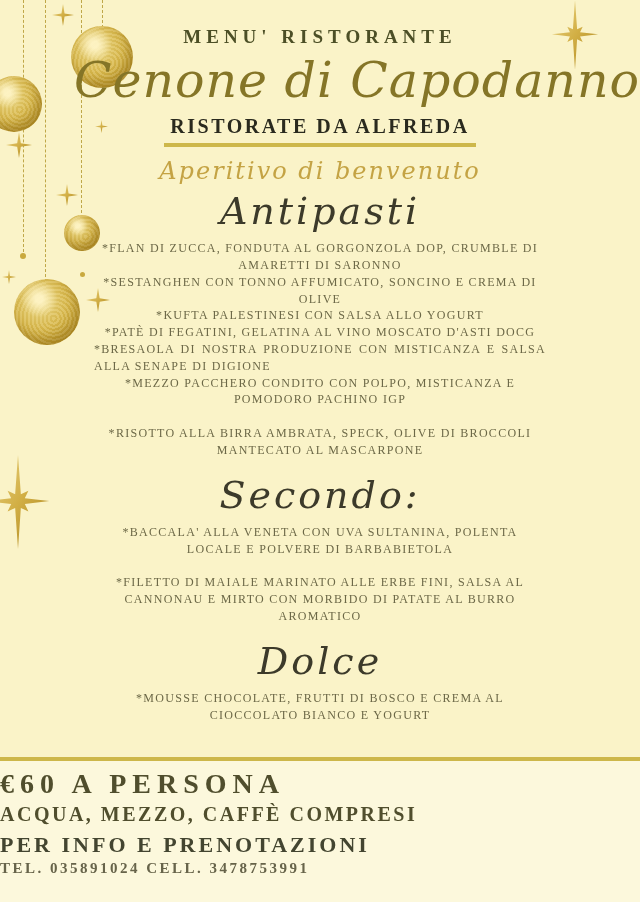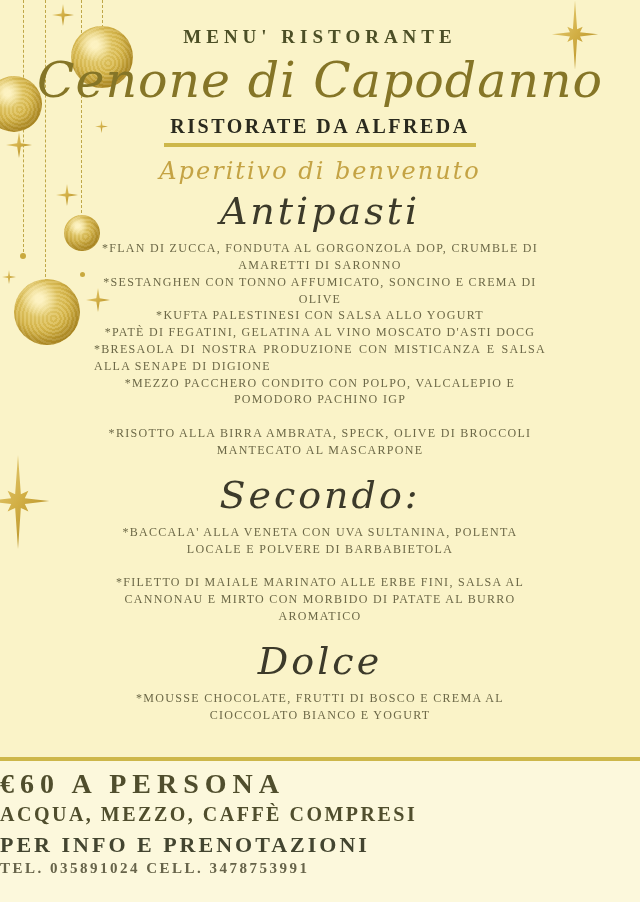--- a/index.html
+++ b/index.html
@@ -30,21 +30,21 @@
   .star{position:absolute;}
   
   .content{position:relative; z-index:1; height:757px; overflow:hidden; text-align:center;}
   .eyebrow{
     padding-top:26px; font-size:19px; font-weight:bold; letter-spacing:5px;
     color:var(--eyebrow-text);
   }
   .script{font-family:"DejaVu Serif","Liberation Serif",serif; font-style:italic; font-weight:normal;}
   .script-title{
     margin-top:2px; font-size:49px; line-height:1.25; color:var(--title-text);
-    letter-spacing:1px; white-space:nowrap;
+    letter-spacing:1px; white-space:nowrap;text-align:right;
   }
   .subtitle-wrap{margin-top:4px;}
   .subtitle{
     display:inline-block; font-size:20px; font-weight:bold; letter-spacing:2.5px;
     color:var(--subtitle-text); border-bottom:4px solid var(--gold-line); padding:0 6px 5px;
   }
   .tagline{margin-top:10px; font-size:24px; color:var(--tagline-text); letter-spacing:2px;}
   .menu-heading{font-size:38px; color:var(--heading-text); letter-spacing:3px; margin:14px 0 7px;}
   .menu-heading.first{margin-top:4px;}
   .items{width:452px; margin:0 auto;}
@@ -144,21 +144,21 @@
         <div class="item">*FLAN DI ZUCCA, FONDUTA AL GORGONZOLA DOP, CRUMBLE DI AMARETTI DI SARONNO</div>
         <div class="item">*SESTANGHEN CON TONNO AFFUMICATO, SONCINO E CREMA DI OLIVE</div>
         <div class="item">*KUFTA PALESTINESI CON SALSA ALLO YOGURT</div>
         <div class="item">*PATÈ DI FEGATINI, GELATINA AL VINO MOSCATO D'ASTI DOCG</div>
         <div class="item justify">*BRESAOLA DI NOSTRA PRODUZIONE CON MISTICANZA E SALSA ALLA SENAPE DI DIGIONE</div>
       </div>
     </section>
 
     <section>
       <div class="items">
-        <div class="item">*MEZZO PACCHERO CONDITO CON POLPO, VALCALEPIO E POMODORO PACHINO IGP</div>
+        <div class="item">*MEZZO PACCHERO CONDITO CON POLPO, MISTICANZA E POMODORO PACHINO IGP</div>
         <div class="item spaced">*RISOTTO ALLA BIRRA AMBRATA, SPECK, OLIVE DI BROCCOLI MANTECATO AL MASCARPONE</div>
       </div>
     </section>
 
     <section>
       <h2 class="script menu-heading">Secondo:</h2>
       <div class="items">
         <div class="item">*BACCALA' ALLA VENETA CON UVA SULTANINA, POLENTA LOCALE E POLVERE DI BARBABIETOLA</div>
         <div class="item spaced">*FILETTO DI MAIALE MARINATO ALLE ERBE FINI, SALSA AL CANNONAU E MIRTO CON MORBIDO DI PATATE AL BURRO AROMATICO</div>
       </div>

